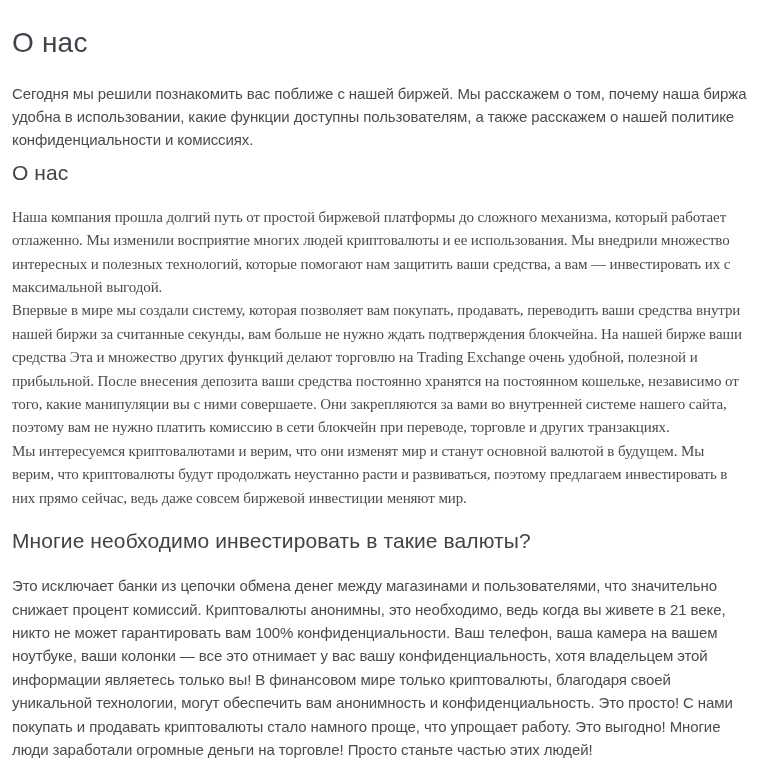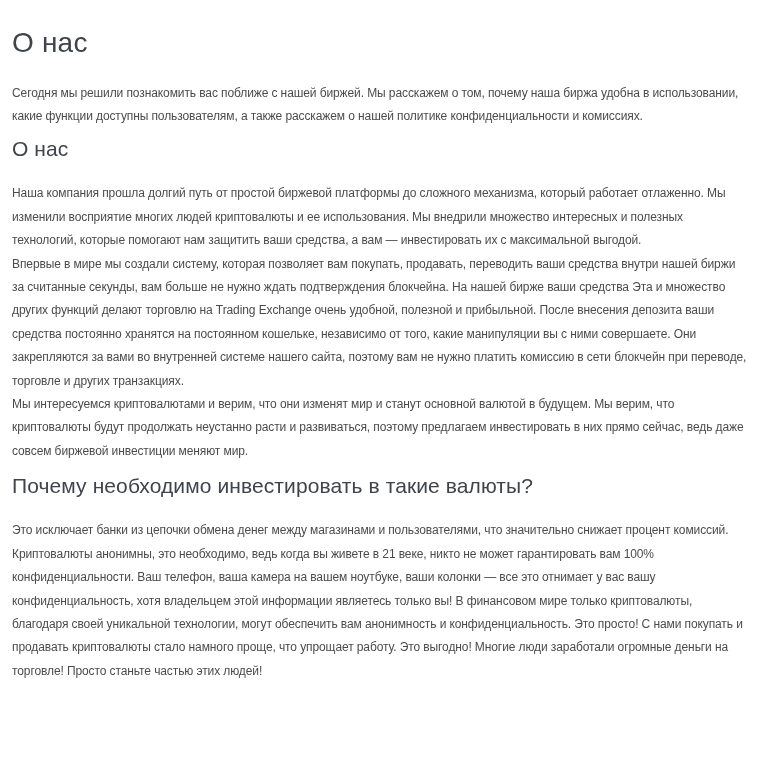--- a/index.html
+++ b/index.html
@@ -36,48 +36,48 @@
     font-weight: 400;
     color: var(--heading-color);
     margin: 0 0 18px 0;
     line-height: 30px;
     letter-spacing: 0.1px;
   }
   .section-heading.tight {
     margin-bottom: 0;
   }
   .body-par {
-    font-size: 12px;
+    font-size: 15px;
     font-weight: 400;
     color: var(--body-color);
     line-height: 23.4px;
     margin: 0;
     letter-spacing: -0.1px;
     text-align: left;
   }
   .body-par.intro {
     margin-bottom: 6px;
   }
-  .body-group { margin: 0 0 8px 0; }
+  .body-group { margin: 0 0 16px 0; font-family: Liberation Serif, serif; }
 </style>
 </head>
 <body>
 
 <main class="article">
 
   <h1 class="page-title">О нас</h1>
 
   <p class="body-par intro">Сегодня мы решили познакомить вас поближе с нашей биржей. Мы расскажем о том, почему наша биржа удобна в использовании, какие функции доступны пользователям, а также расскажем о нашей политике конфиденциальности и комиссиях.</p>
 
   <h2 class="section-heading tight">О нас</h2>
   <div style="height:18px"></div>
 
   <div class="body-group">
     <p class="body-par">Наша компания прошла долгий путь от простой биржевой платформы до сложного механизма, который работает отлаженно. Мы изменили восприятие многих людей криптовалюты и ее использования. Мы внедрили множество интересных и полезных технологий, которые помогают нам защитить ваши средства, а вам — инвестировать их с максимальной выгодой.</p>
     <p class="body-par">Впервые в мире мы создали систему, которая позволяет вам покупать, продавать, переводить ваши средства внутри нашей биржи за считанные секунды, вам больше не нужно ждать подтверждения блокчейна. На нашей бирже ваши средства Эта и множество других функций делают торговлю на Trading Exchange очень удобной, полезной и прибыльной. После внесения депозита ваши средства постоянно хранятся на постоянном кошельке, независимо от того, какие манипуляции вы с ними совершаете. Они закрепляются за вами во внутренней системе нашего сайта, поэтому вам не нужно платить комиссию в сети блокчейн при переводе, торговле и других транзакциях.</p>
     <p class="body-par">Мы интересуемся криптовалютами и верим, что они изменят мир и станут основной валютой в будущем. Мы верим, что криптовалюты будут продолжать неустанно расти и развиваться, поэтому предлагаем инвестировать в них прямо сейчас, ведь даже совсем биржевой инвестиции меняют мир.</p>
   </div>
 
-  <h2 class="section-heading">Почему необходимо инвестировать в такие валюты?</h2>
+  <h2 class="section-heading">Многие необходимо инвестировать в такие валюты?</h2>
 
   <p class="body-par">Это исключает банки из цепочки обмена денег между магазинами и пользователями, что значительно снижает процент комиссий. Криптовалюты анонимны, это необходимо, ведь когда вы живете в 21 веке, никто не может гарантировать вам 100% конфиденциальности. Ваш телефон, ваша камера на вашем ноутбуке, ваши колонки — все это отнимает у вас вашу конфиденциальность, хотя владельцем этой информации являетесь только вы! В финансовом мире только криптовалюты, благодаря своей уникальной технологии, могут обеспечить вам анонимность и конфиденциальность. Это просто! С нами покупать и продавать криптовалюты стало намного проще, что упрощает работу. Это выгодно! Многие люди заработали огромные деньги на торговле! Просто станьте частью этих людей!</p>
 
 </main>
 
 </body></html>

